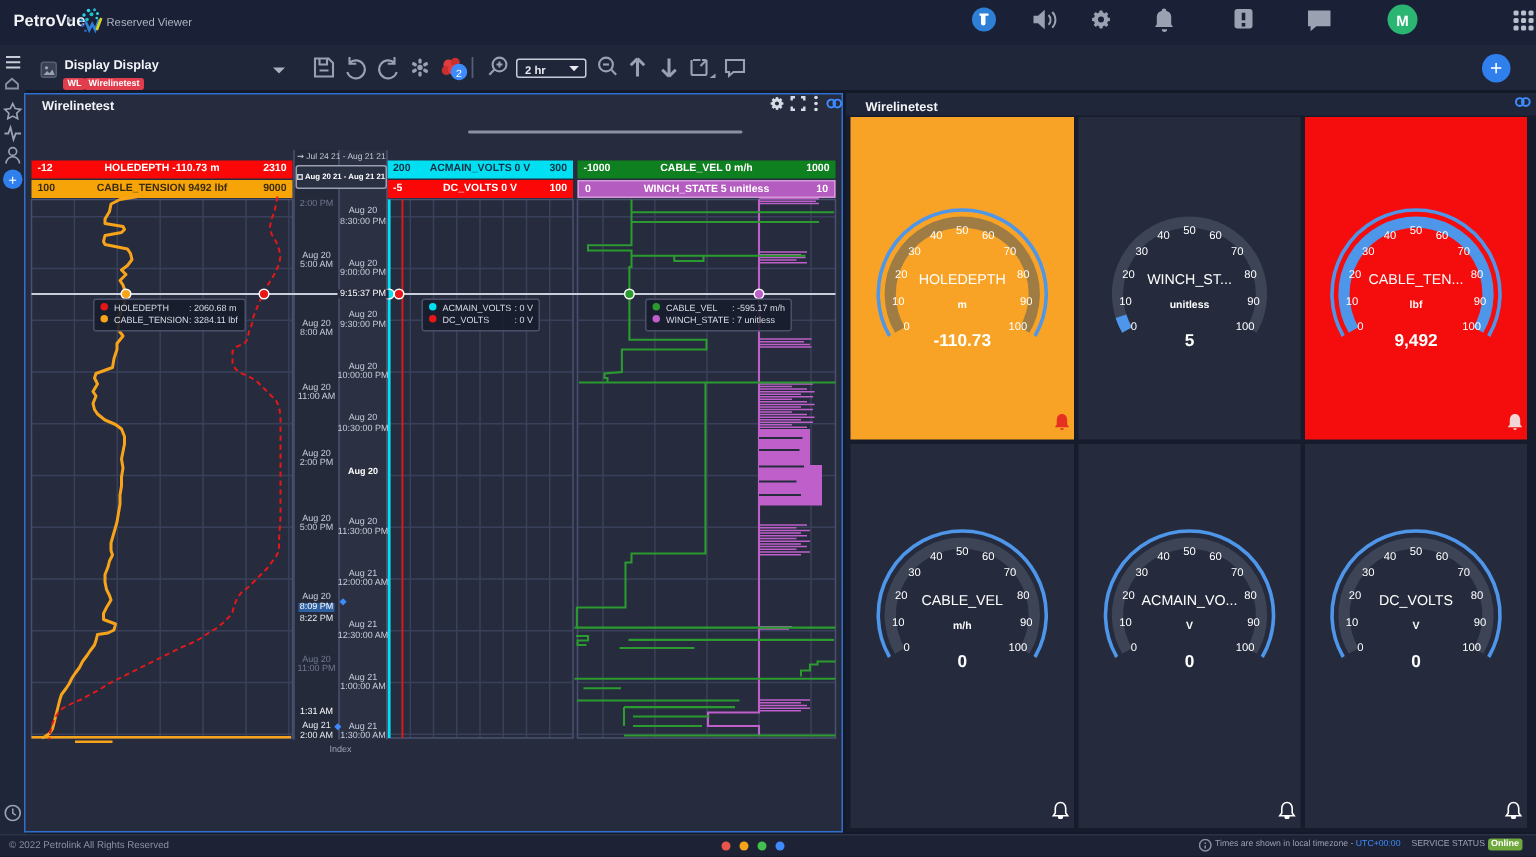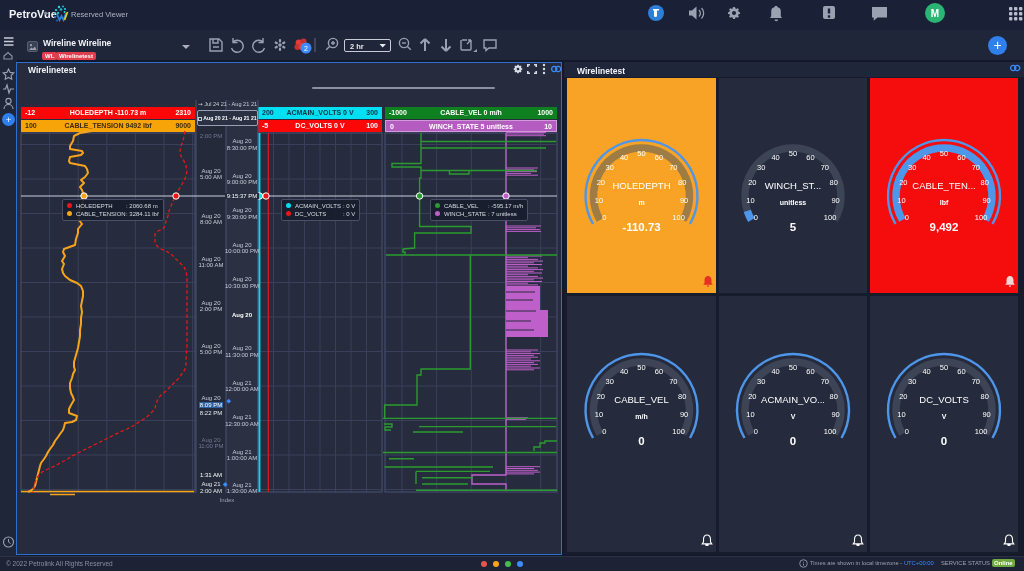--- a/index.html
+++ b/index.html
@@ -70,21 +70,21 @@
 <g stroke="#c8ccd8" stroke-width="1.3">
       <path d="M4 8 h9.5 M4 11.5 h9.5 M4 15 h9.5"></path>
     </g>
 <path d="M4 26 l4 -3.5 l4 3.5 v3 h-8 z" fill="none" stroke="#8a90a2" stroke-width="1.2"></path>
 </svg>
 <div class="abs" style="left:27px;top:41px;width:11px;height:11px;background:#3a4152;border-radius:2px;border:1px solid #565e72"></div>
 <svg class="abs" style="left:28px;top:42px" width="9" height="9">
     <circle cx="3" cy="3.2" r="1.1" fill="#9aa2b2"></circle>
     <path d="M1 8 l2.4-2.6 1.6 1.4 2-2.4 1.4 3.6 z" fill="#9aa2b2"></path>
   </svg>
-<div class="abs" style="left:43px;top:38px;font-size:8.5px;font-weight:bold;color:#f2f4f8">Wireline Wireline</div>
+<div class="abs" style="left:43px;top:38px;font-size:8.5px;font-weight:bold;color:#f2f4f8">Display Display</div>
 <div class="abs" style="left:42px;top:52px;height:8px;background:#e23d4d;color:#fff;font-size:6px;font-weight:bold;border-radius:2px;padding:1px 3px 0;line-height:7px">WL</div>
 <div class="abs" style="left:56px;top:52px;height:8px;background:#e23d4d;color:#fff;font-size:6px;font-weight:bold;border-radius:2px;padding:1px 3px 0;line-height:7px">Wirelinetest</div>
 <svg class="abs" style="left:181px;top:43px" width="10" height="8">
     <path d="M1 2 l4 4 l4 -4 z" fill="#aab0be"></path>
   </svg>
 <svg class="abs" style="left:205px;top:30px" width="300" height="30">
 <g stroke="#98a0b2" stroke-width="1.4" fill="none">
 <path d="M5 9 h9 l3 3 v9 h-12 z M8 9 v4 h5 v-4 M8 17 h6"></path>
 <path d="M28 12 a6 6 0 1 1 -1.5 6 M28 8 v4.5 h4.5"></path>
 <path d="M58 12 a6 6 0 1 0 1.5 6 M58 8 v4.5 h-4.5"></path>

